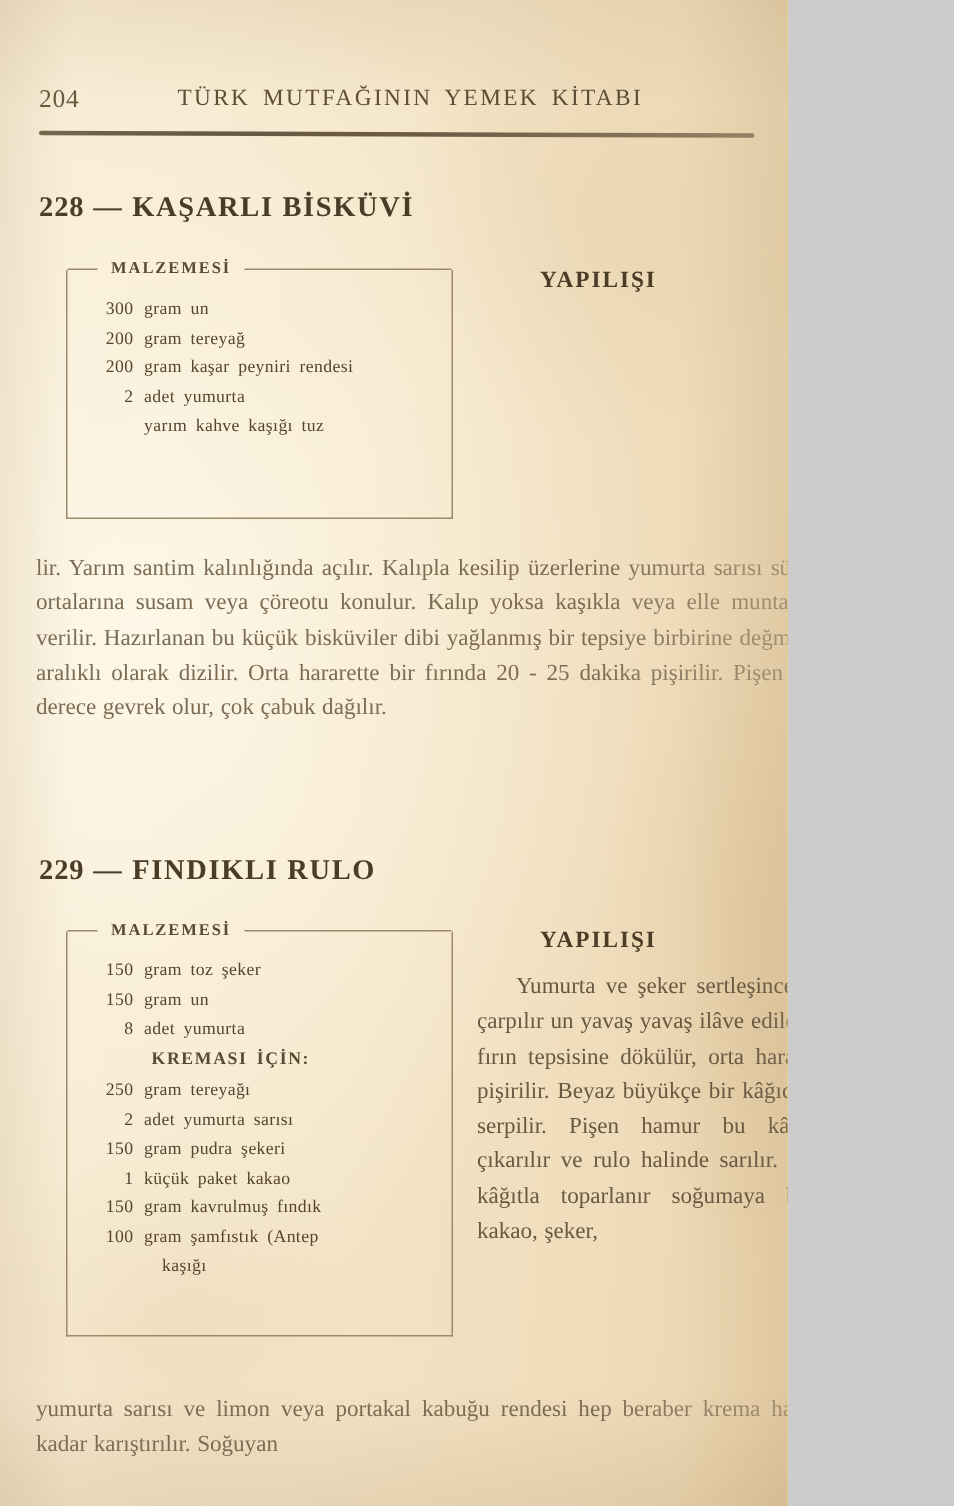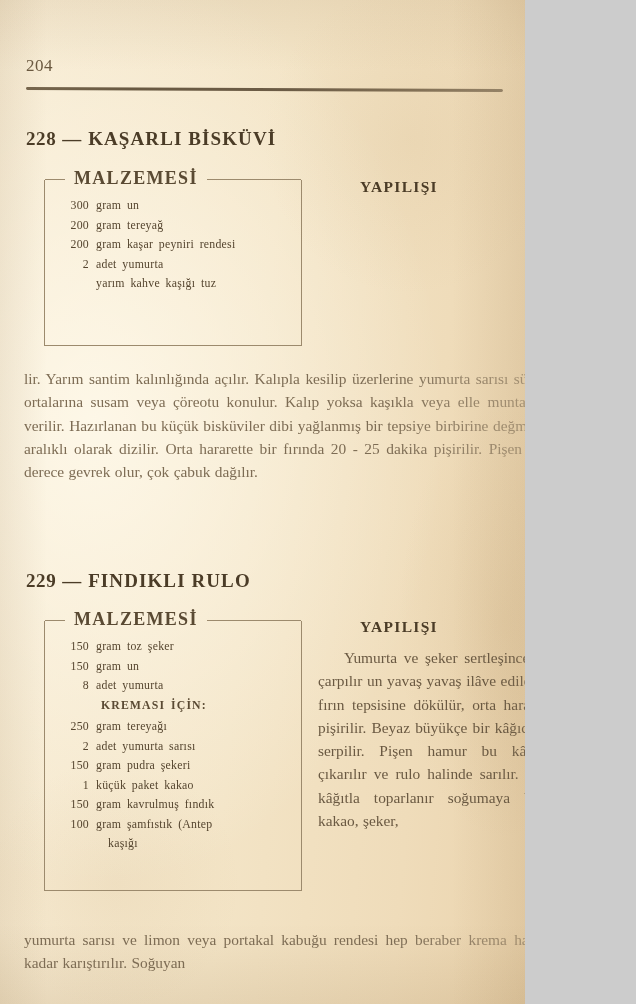--- a/index.html
+++ b/index.html
@@ -131,21 +131,21 @@
     display: flex;
     align-items: center;
   }
   .box-topline .seg-left {
     width: 20px;
     height: 1px;
     background: #9c8a6d;
   }
   .box-topline .legend {
     font-weight: bold;
-    font-size: 18px;
+    font-size: 11px;
     letter-spacing: 1.3px;
     color: #5a4a33;
     padding: 0 9px;
     transform: translateY(-1px);
     white-space: nowrap;
   }
   .box-topline .seg-right {
     flex: 1;
     height: 1px;
     background: #9c8a6d;
@@ -252,20 +252,21 @@
 
 <div class="page">
   <div class="paper-grain"></div>
   <div class="paper-blotch"></div>
   <div class="paper-edge-shade"></div>
 
   <div class="content">
 
     <div class="running-head">
       <div class="folio">204</div>
+      <div class="head-title">TÜRK MUTFAĞININ YEMEK KİTABI</div>
     </div>
     <div class="head-rule"></div>
 
     <div class="recipe-title" id="title-228">
       <span class="num">228</span>
       <span>—</span>
       <span>KAŞARLI BİSKÜVİ</span>
     </div>
 
     <div class="malzeme-box" id="box-228">

